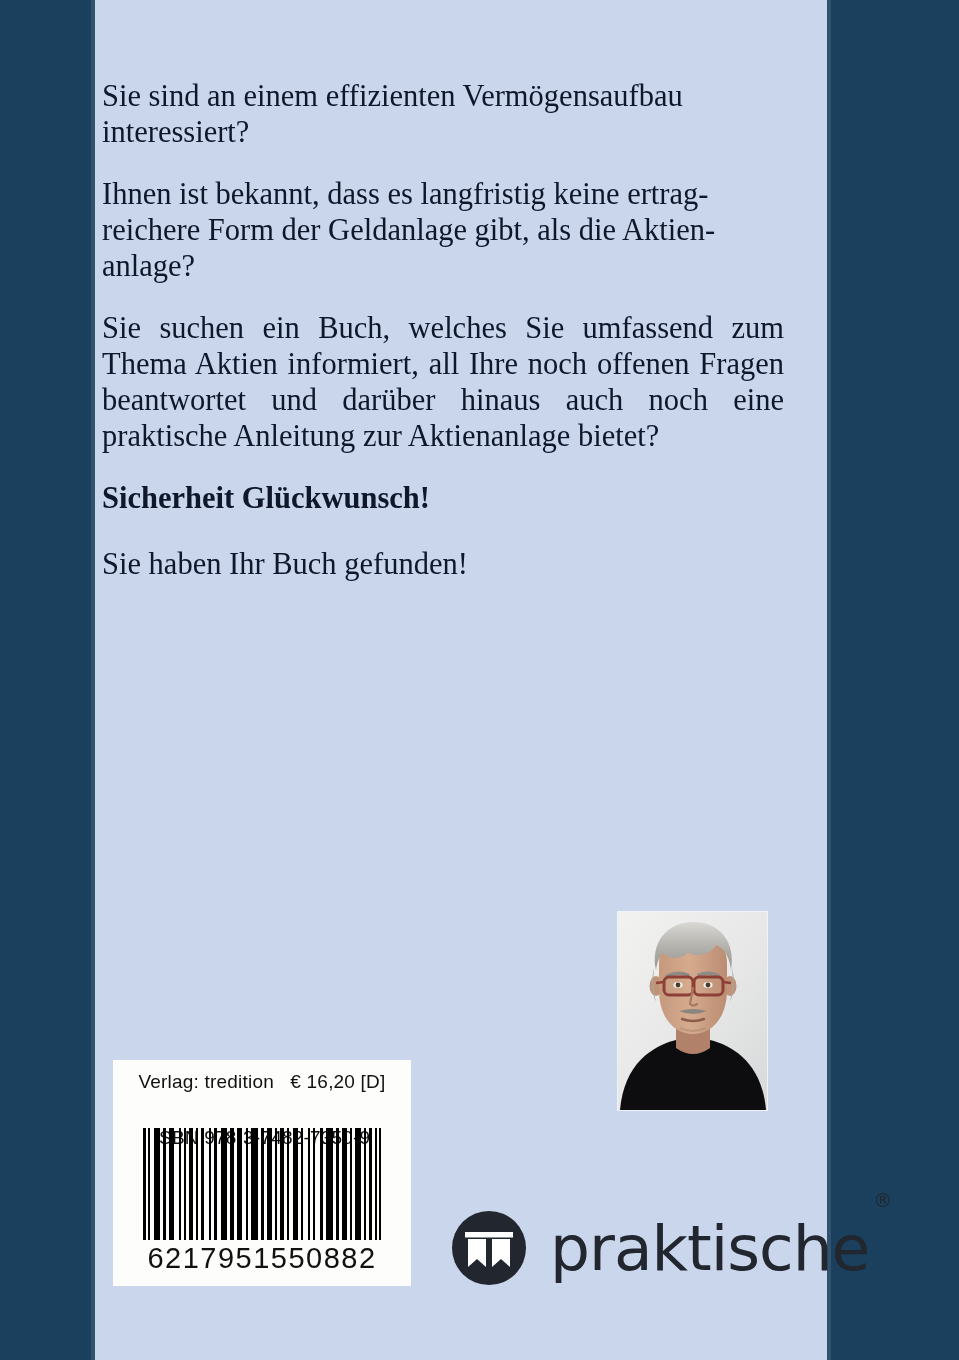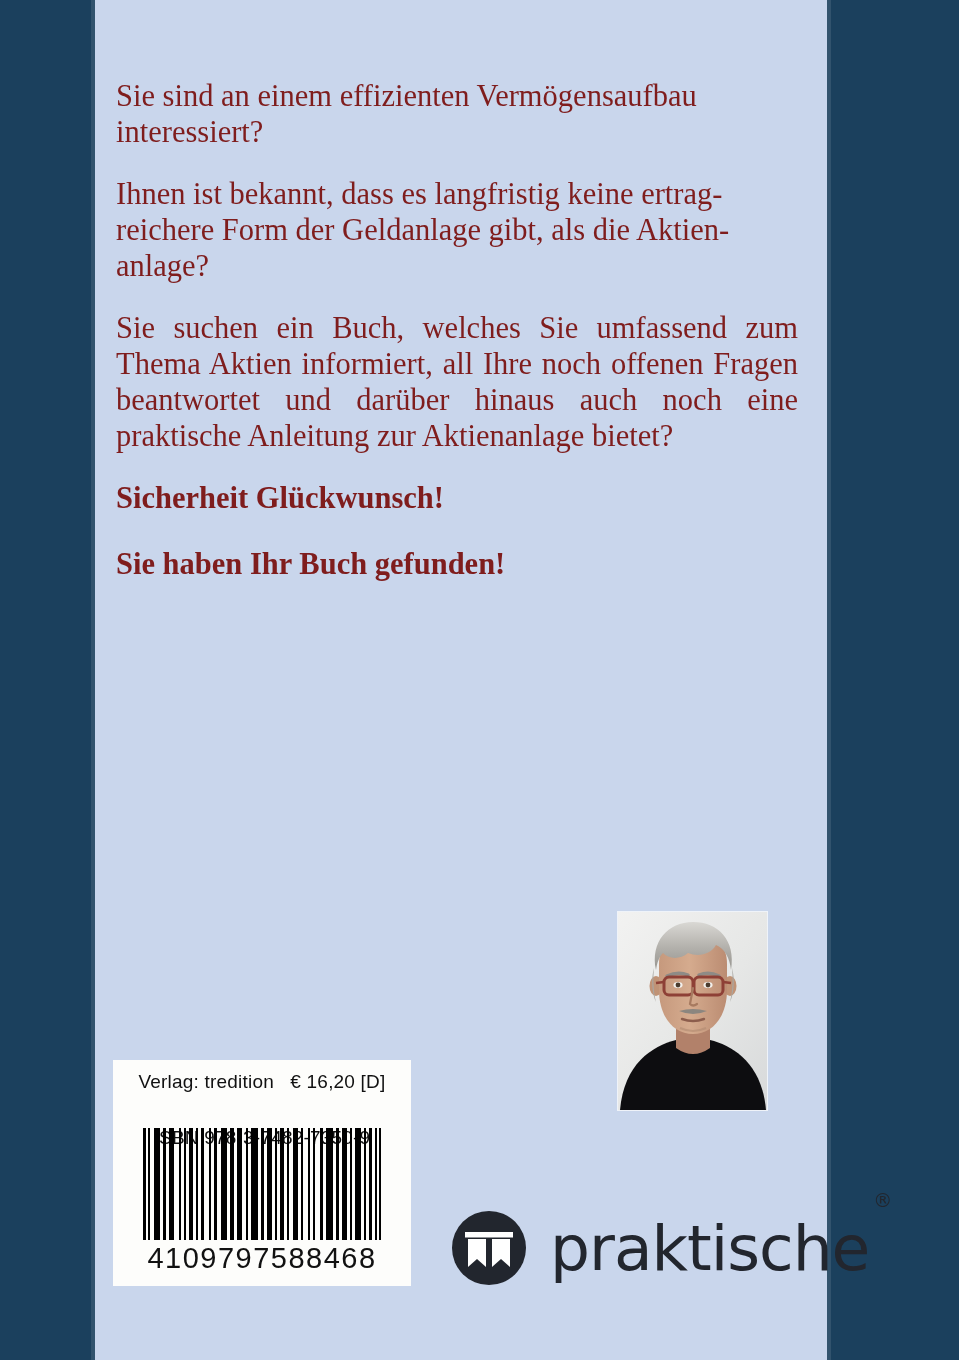--- a/index.html
+++ b/index.html
@@ -42,24 +42,24 @@
     left: 95px;
     top: 0;
     width: 732px;
     height: 1360px;
     background: #c9d6ec;
   }
 
   
   .blurb {
     position: absolute;
-    left: 21px;          
+    left: 7px;          
     top: 78px;
     width: 682px;
-    color: #7f1d1d;
+    color: #0f172a;
   }
 
   .para {
     font-size: 30.5px;
     line-height: 36px;
     margin: 0 0 26px 0;
     text-align: justify;
     text-justify: inter-word;
     hyphens: manual;
   }
@@ -74,21 +74,20 @@
     font-weight: bold;
     margin: 0 0 30px 0;
     text-align: left;
   }
 
   .closing {
     font-size: 30.5px;
     line-height: 36px;
     margin: 0;
     text-align: left;
-    font-weight: bold;
   }
 
   
   .portrait {
     position: absolute;
     left: 523px;   
     top: 912px;
     width: 149px;
     height: 198px;
     background: #e9eaec;
@@ -295,21 +294,21 @@
           <rect x="199" y="0" width="5" height="112"></rect>
           <rect x="207" y="0" width="2" height="112"></rect>
           <rect x="212" y="0" width="6" height="112"></rect>
           <rect x="221" y="0" width="2" height="112"></rect>
           <rect x="226" y="0" width="3" height="112"></rect>
           <rect x="232" y="0" width="2" height="112"></rect>
           <rect x="236" y="0" width="2" height="112"></rect>
         </g>
       </svg>
     </div>
-    <div class="bc-number">4109797588468</div>
+    <div class="bc-number">6217951550882</div>
   </div>
 
   <div class="logo">
     <div class="logo-mark">
       <svg viewBox="0 0 78 78">
         <circle cx="39" cy="39" r="37" fill="#22262e"></circle>
 
         <rect x="15" y="23" width="48" height="5.5" fill="#ffffff"></rect>
 
         <path d="M18 30 L36 30 L36 58 L27 50 L18 58 Z" fill="#ffffff"></path>

